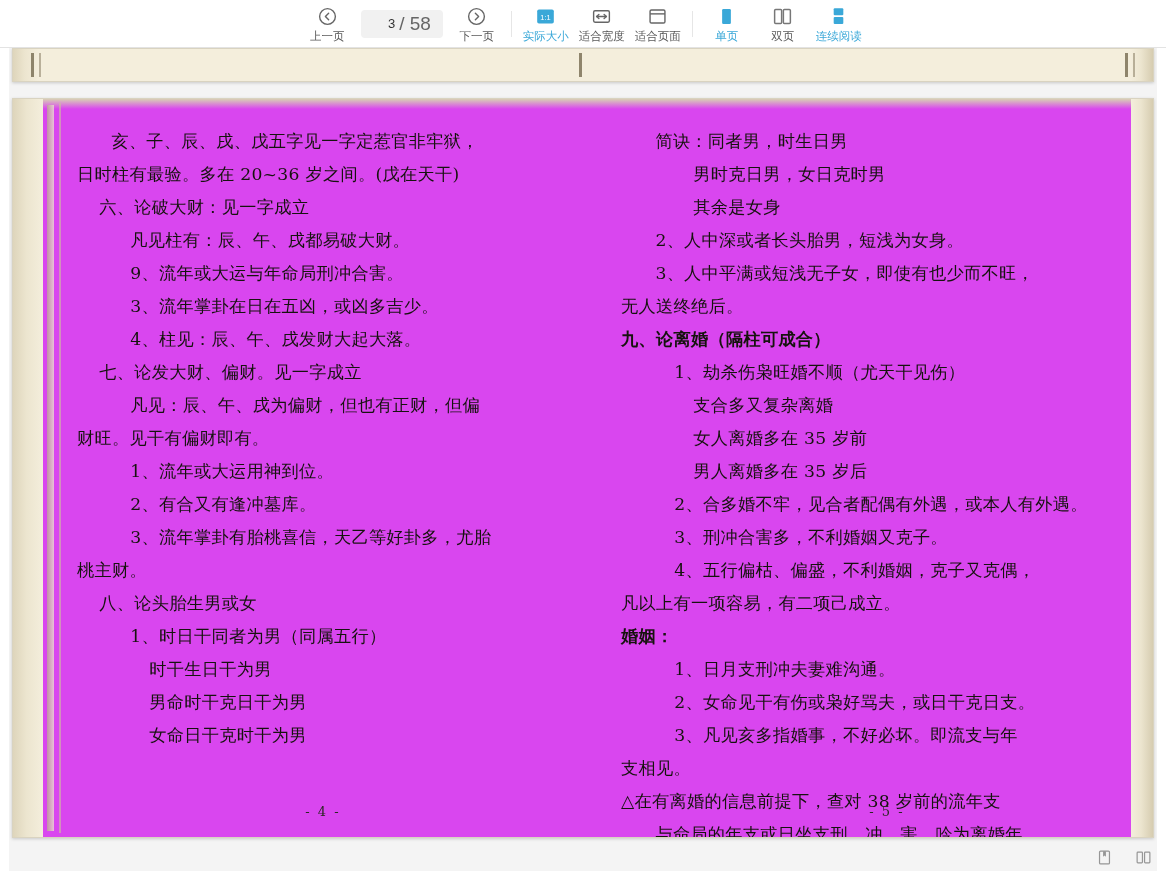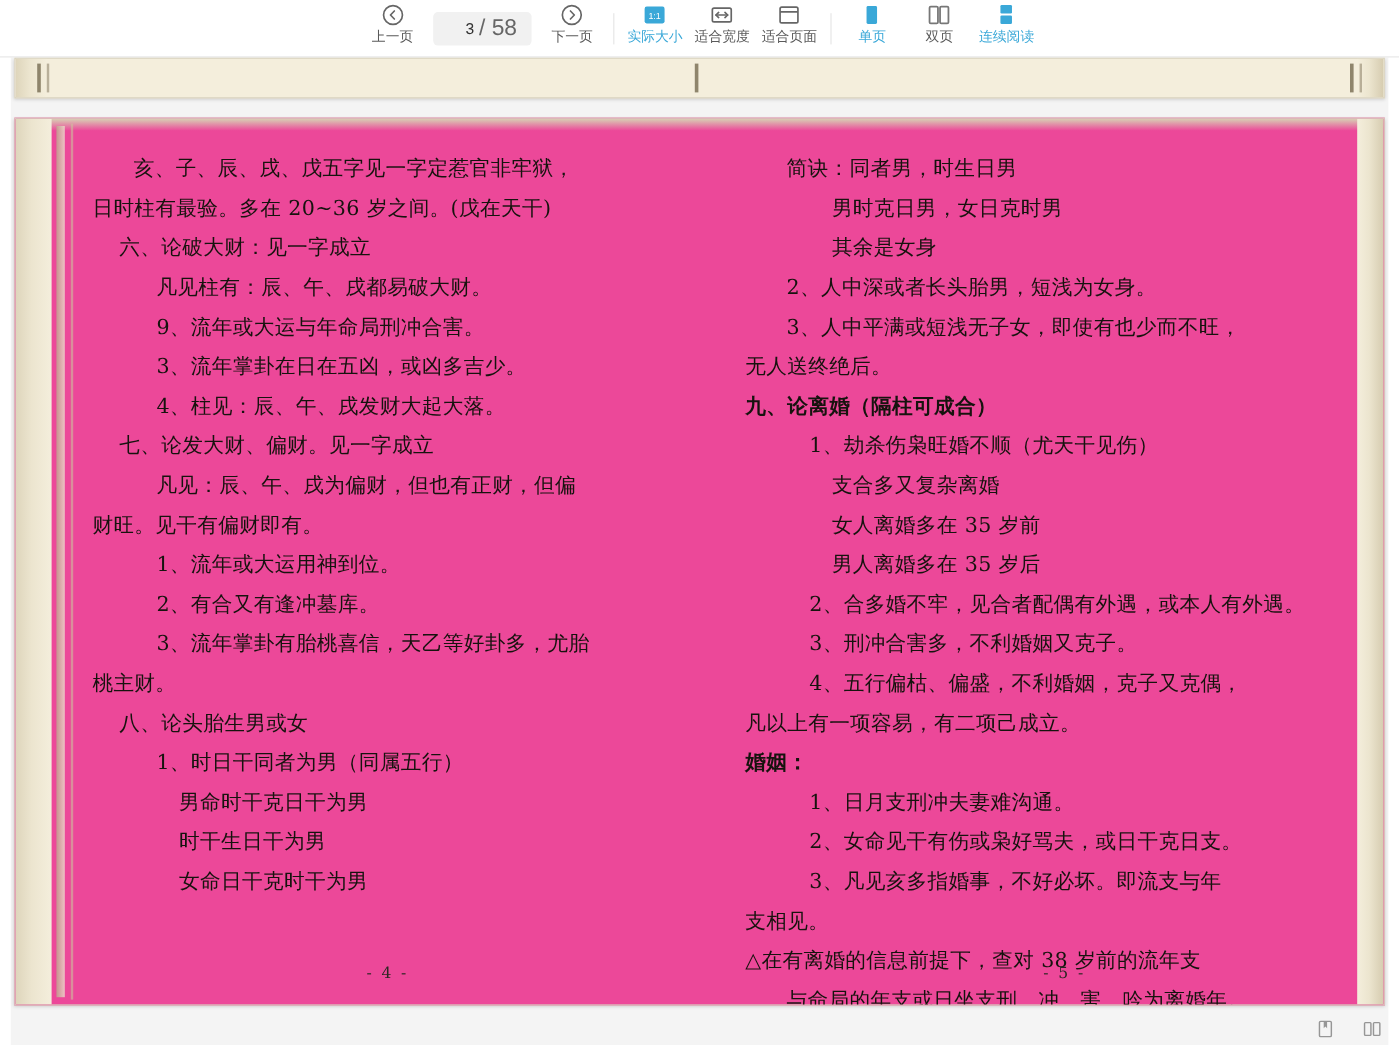--- a/index.html
+++ b/index.html
@@ -26,21 +26,21 @@
     align-items: center;
     justify-content: center;
     gap: 0px;
   }
   .tb-btn {
     width: 56px;
     height: 45px;
     display: flex;
     flex-direction: column;
     align-items: center;
-    justify-content: flex-start;
+    justify-content: center;
     gap: 2px;
     cursor: pointer;
     color: #555;
     user-select: none;
     border-radius: 3px;
   }
   .tb-btn .lbl { font-size: 11.5px; line-height: 12px; color: #5a5a5a; white-space: nowrap; }
   .tb-btn.active .lbl { color: #3aa8d8; }
   .tb-ico {
     width: 22px; height: 22px;
@@ -105,21 +105,21 @@
   }
   .strip-prev {
     height: 32px;
     margin-top: -0px;
   }
   .gap { height: 16px; }
 
   .page-main {
     position: relative;
     height: 738px;
-    background: #ec4899;
+    background: #d946ef;
   }
 
   
   .paper-edge-left {
     position: absolute; top: 0; bottom: 0; left: 0; width: 30px;
     background: linear-gradient(to right, #ded5bb 0%, #ece5cf 45%, #f4eedc 100%);
   }
   .paper-edge-right {
     position: absolute; top: 0; bottom: 0; right: 0; width: 22px;
     background: linear-gradient(to left, #d6ccb0 0%, #ece5cf 55%, #f4eedc 100%);
@@ -346,22 +346,22 @@
           <p class="i2">4、柱见：辰、午、戌发财大起大落。</p>
           <p class="hd">七、论发大财、偏财。见一字成立</p>
           <p class="i2">凡见：辰、午、戌为偏财，但也有正财，但偏</p>
           <p class="i0">财旺。见干有偏财即有。</p>
           <p class="i2">1、流年或大运用神到位。</p>
           <p class="i2">2、有合又有逢冲墓库。</p>
           <p class="i2">3、流年掌卦有胎桃喜信，天乙等好卦多，尤胎</p>
           <p class="i0">桃主财。</p>
           <p class="hd">八、论头胎生男或女</p>
           <p class="i2">1、时日干同者为男（同属五行）</p>
+          <p class="i3">时干生日干为男</p>
           <p class="i3">男命时干克日干为男</p>
-          <p class="i3">时干生日干为男</p>
           <p class="i3">女命日干克时干为男</p>
           <div class="pgnum">- 4 -</div>
         </div>
 
         <div class="col col-right">
           <p class="i1">简诀：同者男，时生日男</p>
           <p class="i3">男时克日男，女日克时男</p>
           <p class="i3">其余是女身</p>
           <p class="i1">2、人中深或者长头胎男，短浅为女身。</p>
           <p class="i1">3、人中平满或短浅无子女，即使有也少而不旺，</p>

